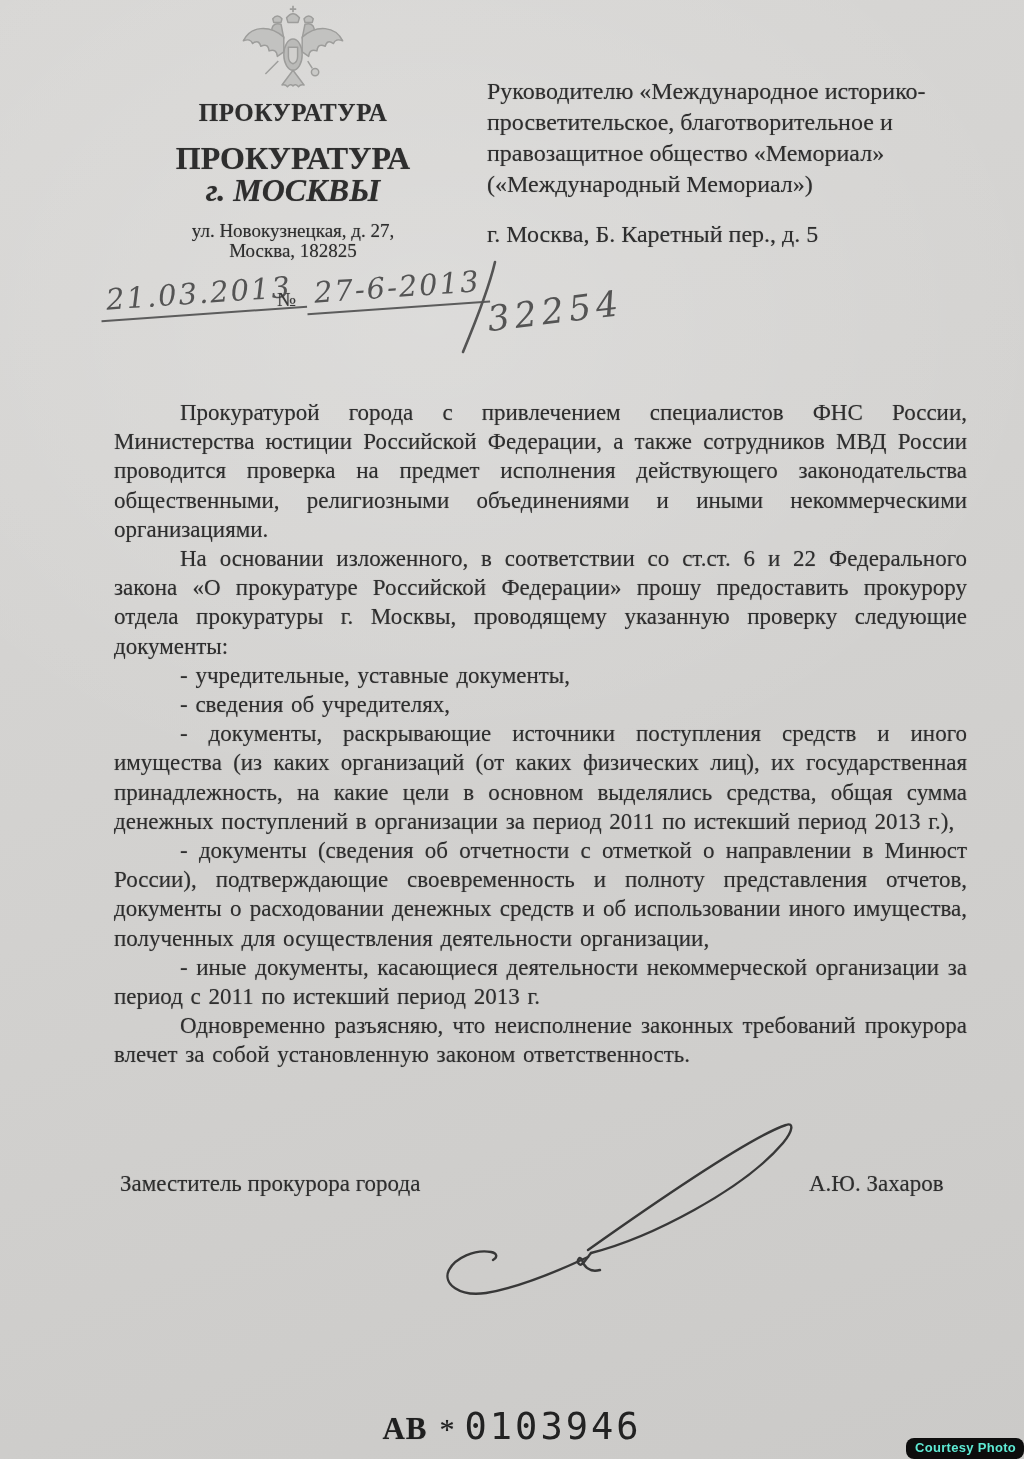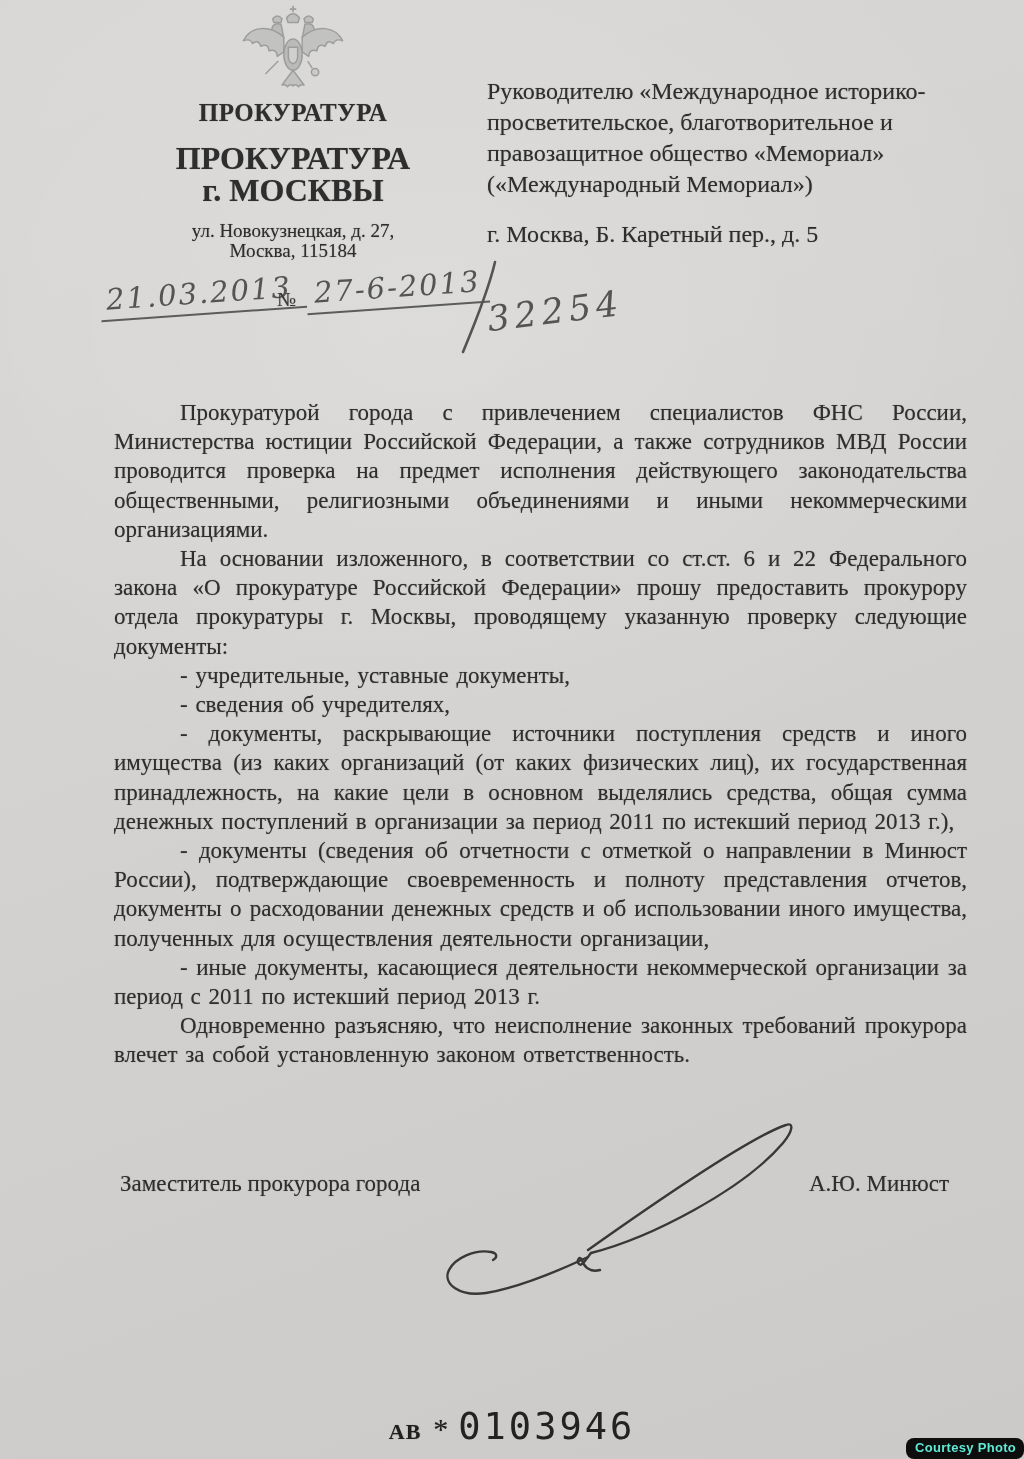--- a/index.html
+++ b/index.html
@@ -16,21 +16,21 @@
   }
   .page *{box-sizing:border-box;}
   .soft{ text-shadow:0 0 1px rgba(45,45,45,0.45); }
 
   
   .letterhead{position:absolute;left:126px;top:4px;width:334px;text-align:center;}
   .coat{width:118px;height:92px;margin:0 auto;display:block;opacity:.8;}
   .org-line1{font-size:25px;font-weight:bold;line-height:26px;margin-top:4px;letter-spacing:.5px;}
   .org-line2{font-size:25px;font-weight:bold;line-height:26px;letter-spacing:.5px;}
   .dept-line1{font-size:32px;font-weight:bold;line-height:32px;margin-top:16px;}
-  .dept-line2{font-size:32px;font-weight:bold;line-height:32px;}
+  .dept-line2{font-size:32px;font-weight:bold;line-height:32px;font-style:italic;}
   .addr{font-size:19px;line-height:20px;}
   .addr1{margin-top:15px;}
 
   
   .recipient{position:absolute;left:487px;top:76px;width:500px;font-size:24px;line-height:31px;}
   .recipient-address{margin-top:19px;}
 
   
   .hand{font-family:"DejaVu Serif", serif;font-style:italic;color:#545454;}
   .ref-date{
@@ -55,21 +55,21 @@
   }
   .body-text p{margin:0;text-indent:66px;}
 
   
   .sig-title{position:absolute;left:120px;top:1171px;font-size:23px;}
   .sig-name{position:absolute;left:809px;top:1171px;font-size:23px;}
   .signature-svg{position:absolute;left:438px;top:1112px;width:360px;height:195px;}
 
   
   .serial{position:absolute;left:0;top:1405px;width:100%;text-align:center;white-space:nowrap;}
-  .serial-series{font-size:22px;font-weight:bold;letter-spacing:1px;color:#1f1f1f;text-align:right;}
+  .serial-series{font-size:31px;font-weight:bold;letter-spacing:1px;color:#1f1f1f;text-align:right;}
   .serial-star{font-size:30px;color:#1f1f1f;margin:0 6px 0 8px;}
   .serial-number{
     font-family:"DejaVu Sans Mono", monospace;font-size:37px;letter-spacing:3px;
     color:#222;font-weight:normal;
   }
 
   
   .courtesy{
     position:absolute;right:0;bottom:0;
     background:#0d0d0d;color:#5eead4;
@@ -104,21 +104,21 @@
       <path d="M60,72 l-12,16 q4,-1 6,2 q3,-4 6,-1 q3,-3 6,1 q2,-3 6,-2 z" fill="#bdbdbb"></path>
 
       <path d="M44,62 l-14,14"></path>
       <circle cx="84" cy="74" r="4" fill="#c7c7c5"></circle>
       <path d="M76,62 l5,8"></path>
     </svg>
     <div class="org-line1 soft">ПРОКУРАТУРА</div>
     <div class="dept-line1 soft">ПРОКУРАТУРА</div>
     <div class="dept-line2 soft">г. МОСКВЫ</div>
     <div class="addr addr1 soft">ул. Новокузнецкая, д. 27,</div>
-    <div class="addr soft">Москва, 115184</div>
+    <div class="addr soft">Москва, 182825</div>
   </div>
 
   <div class="recipient soft">
     <div>Руководителю «Международное историко-</div>
     <div>просветительское, благотворительное и</div>
     <div>правозащитное общество «Мемориал»</div>
     <div>(«Международный Мемориал»)</div>
     <div class="recipient-address">г. Москва, Б. Каретный пер., д. 5</div>
   </div>
 
@@ -135,21 +135,21 @@
     <p>На основании изложенного, в соответствии со ст.ст. 6 и 22 Федерального закона «О прокуратуре Российской Федерации» прошу предоставить прокурору отдела прокуратуры г. Москвы, проводящему указанную проверку следующие документы:</p>
     <p>- учредительные, уставные документы,</p>
     <p>- сведения об учредителях,</p>
     <p>- документы, раскрывающие источники поступления средств и иного имущества (из каких организаций (от каких физических лиц), их государственная принадлежность, на какие цели в основном выделялись средства, общая сумма денежных поступлений в организации за период 2011 по истекший период 2013 г.),</p>
     <p>- документы (сведения об отчетности с отметкой о направлении в Минюст России), подтверждающие своевременность и полноту представления отчетов, документы о расходовании денежных средств и об использовании иного имущества, полученных для осуществления деятельности организации,</p>
     <p>- иные документы, касающиеся деятельности некоммерческой организации за период с 2011 по истекший период 2013 г.</p>
     <p>Одновременно разъясняю, что неисполнение законных требований прокурора влечет за собой установленную законом ответственность.</p>
   </div>
 
   <div class="sig-title soft">Заместитель прокурора города</div>
-  <div class="sig-name soft">А.Ю. Минюст</div>
+  <div class="sig-name soft">А.Ю. Захаров</div>
 
   <svg class="signature-svg" viewBox="0 0 360 195">
     <g fill="none" stroke="#383838" stroke-width="2.4" stroke-linecap="round">
 
       <path d="M150,138 C215,92 312,25 348,13 C356,10 355,19 345,31 C305,78 212,126 153,141"></path>
 
       <path d="M153,141 C148,147 144,155 141,152 C138,149 142,143 144,148 C146,154 151,161 162,158"></path>
 
       <path d="M150,145 C118,160 78,176 48,181 C22,185 4,172 11,158 C17,146 37,137 53,140 C59,141 60,145 55,148"></path>
     </g>

